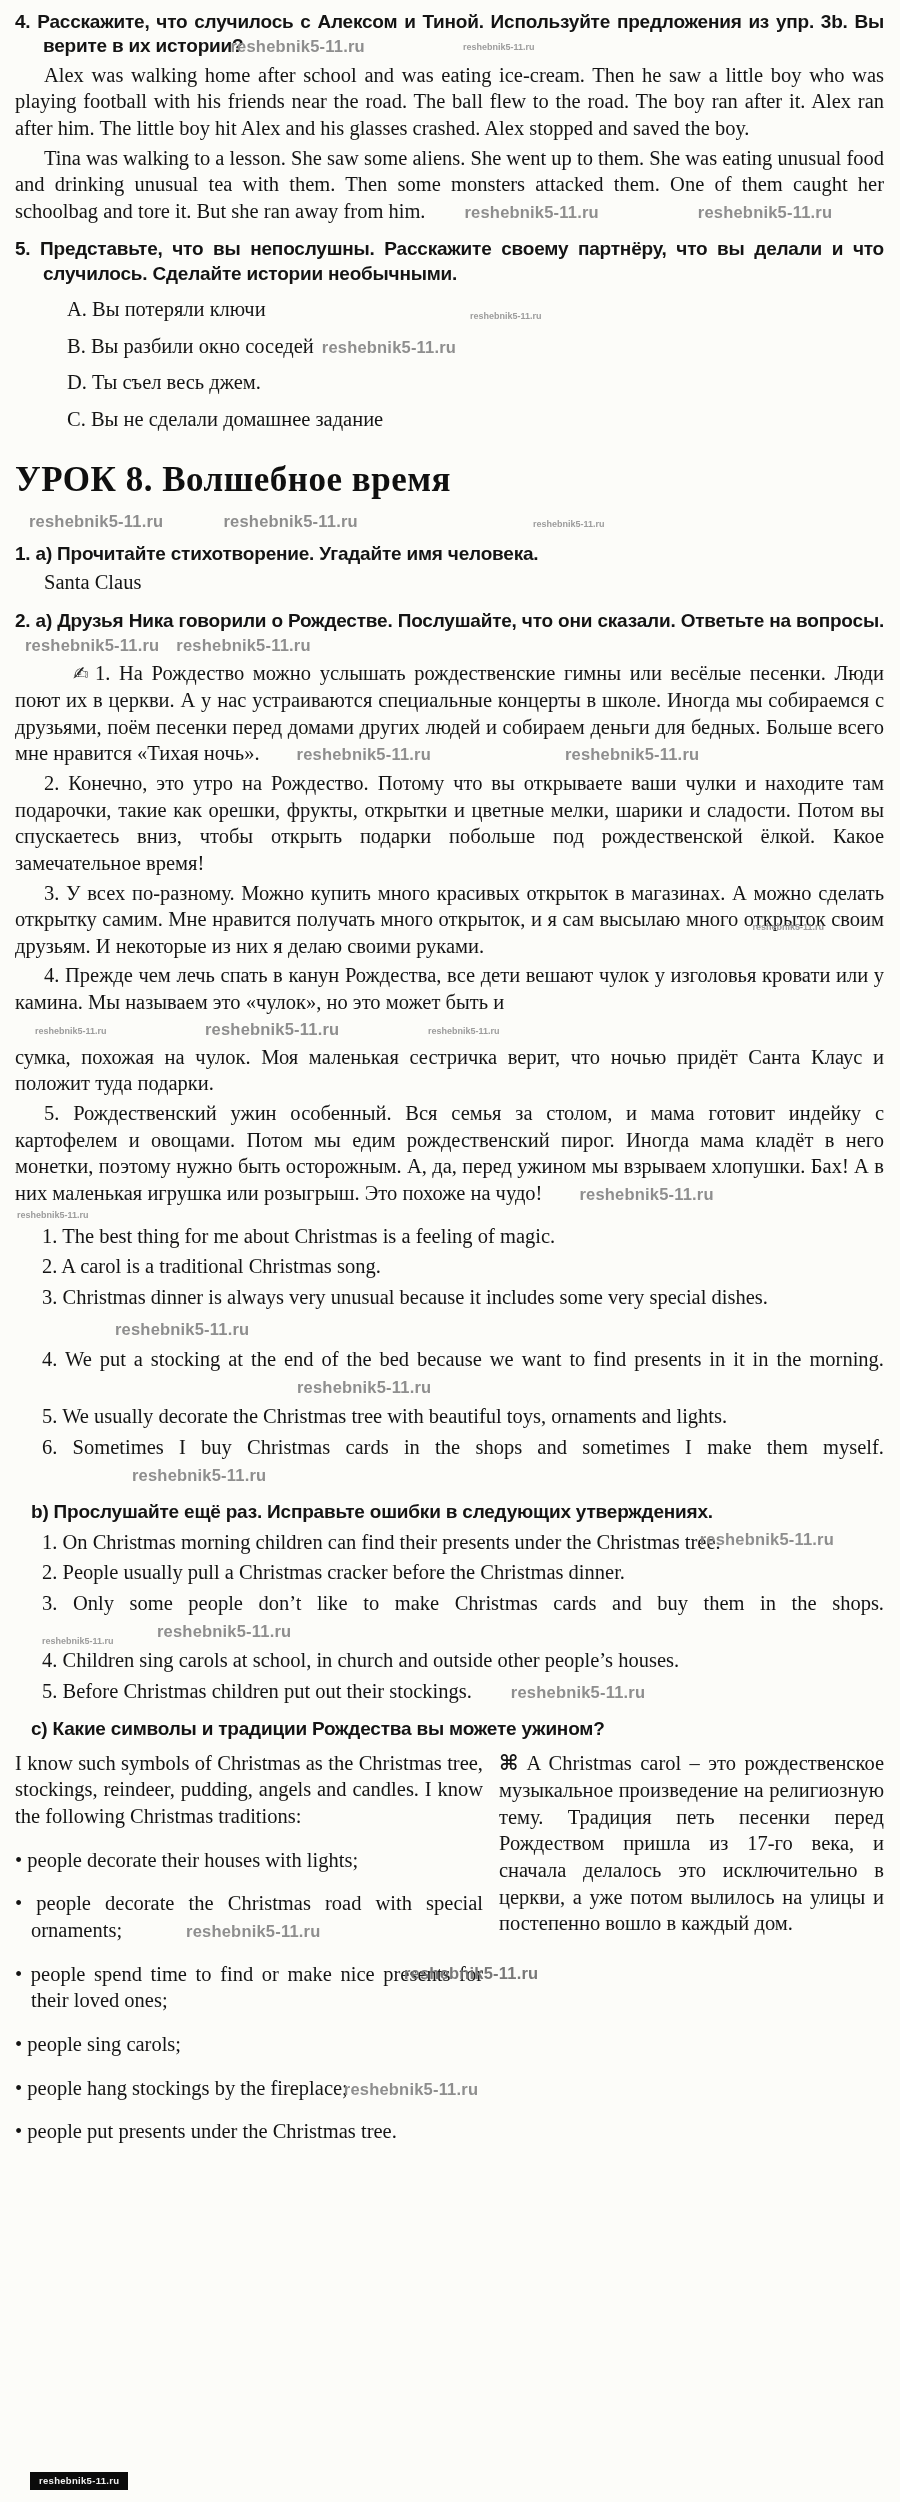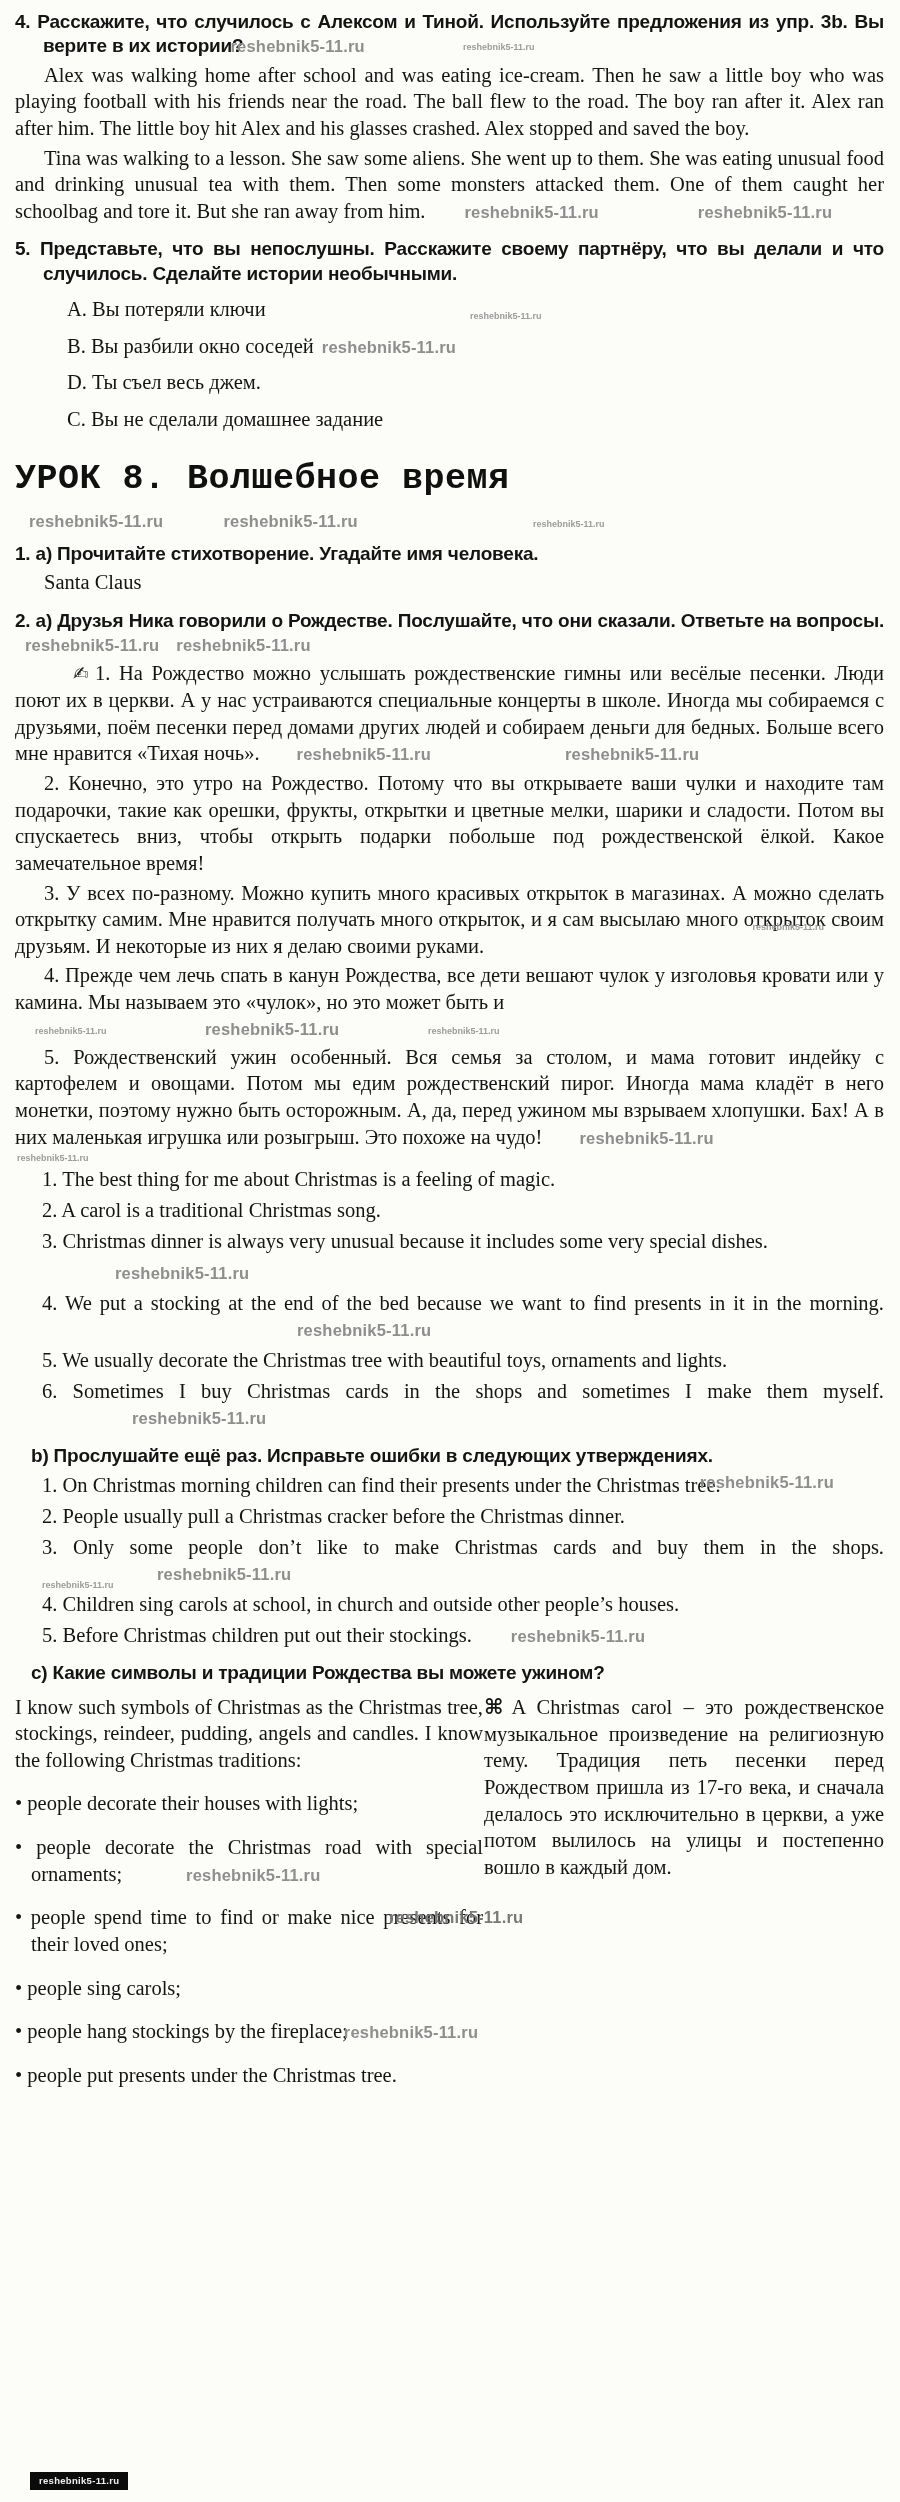--- a/index.html
+++ b/index.html
@@ -11,33 +11,33 @@
   .rel{position:relative}
   .abs{position:absolute}
   .sec{margin-top:13px}
   .task-heading{font-family:"Liberation Sans",sans-serif;font-weight:700;font-size:19px;line-height:1.28;
         text-align:justify;letter-spacing:-0.2px}
   .hang{padding-left:28px;text-indent:-28px}
   .sub{margin-left:16px}
   .para{text-align:justify;text-indent:29px;margin-top:3px}
   .noind{text-indent:0}
   .abc-item{margin-top:10px;padding-left:52px}
-  .lesson-title{font-family:Liberation Mono, monospace;font-weight:700;font-size:35px;letter-spacing:.5px;
+  .lesson-title{font-family:Liberation Serif, serif;font-weight:700;font-size:35px;letter-spacing:.5px;
         margin-top:24px;color:#101010}
   .wm-row{margin:5px 0 2px}
   .wm{font-family:"Liberation Sans",sans-serif;font-weight:700;font-size:16.5px;color:#8e8e8e;
         letter-spacing:.2px;white-space:nowrap;display:inline-block;vertical-align:baseline}
   .wm-sm{font-family:"Liberation Sans",sans-serif;font-weight:700;font-size:9px;color:#9c9c9c;
         white-space:nowrap;display:inline-block}
   .wm-b{color:#787878;font-weight:800}
   .answers{margin-top:16px}
   .ans{text-align:justify;text-indent:27px;margin-top:4px}
   .wm-row3{height:22px;margin:3px 0}
   .audio-icon{font-family:"DejaVu Sans",sans-serif;font-size:19px;color:#1b1b1b;margin-right:6px;display:inline-block}
-  .cols{display:flex;gap:1px;margin-top:8px}
+  .cols{display:flex;gap:16px;margin-top:8px}
   .col-left{width:468px;flex:none}
   .col-right{flex:1;min-width:0}
   .intro{text-align:justify}
   .bullet{margin-top:17px;padding-left:16px;text-indent:-16px;text-align:justify}
   .bullet::before{content:"• "}
   .note{text-align:justify}
   .note-icon{font-family:"DejaVu Sans",sans-serif;font-weight:700;font-size:21px;margin-right:8px}
   .note-wm{margin-top:22px;margin-left:-95px}
   .black-box{position:absolute;left:30px;bottom:12px;background:#0b0b0b;color:#f0f0f0;
         font-family:"Liberation Sans",sans-serif;font-size:9.5px;font-weight:700;padding:3px 9px;letter-spacing:.3px}
@@ -87,20 +87,21 @@
     <p class="para rel"><span>3. У всех по-разному. Можно купить много красивых открыток в магазинах. А можно сделать открытку самим. Мне нравится получать много открыток, и я сам высылаю много открыток своим друзьям. И некоторые из них я делаю своими руками.</span><span class="wm-sm abs" style="right:60px;bottom:26px">reshebnik5-11.ru</span></p>
 
     <p class="para">4. Прежде чем лечь спать в канун Рождества, все дети вешают чулок у изголовья кровати или у камина. Мы называем это «чулок», но это может быть и</p>
 
     <div class="wm-row3 rel">
       <span class="wm-sm abs" style="left:20px;top:7px">reshebnik5-11.ru</span>
       <span class="wm abs" style="left:190px;top:0">reshebnik5-11.ru</span>
       <span class="wm-sm abs" style="left:413px;top:7px">reshebnik5-11.ru</span>
     </div>
 
+    <p class="para noind">сумка, похожая на чулок. Моя маленькая сестричка верит, что ночью придёт Санта Клаус и положит туда подарки.</p>
 
     <p class="para"><span>5. Рождественский ужин особенный. Вся семья за столом, и мама готовит индейку с картофелем и овощами. Потом мы едим рождественский пирог. Иногда мама кладёт в него монетки, поэтому нужно быть осторожным. А, да, перед ужином мы взрываем хлопушки. Бах! А в них маленькая игрушка или розыгрыш. Это похоже на чудо!</span><span class="wm" style="margin-left:8px">reshebnik5-11.ru</span></p>
 
     <div class="answers rel">
       <span class="wm-sm abs" style="left:2px;top:-13px">reshebnik5-11.ru</span>
       <p class="ans">1. The best thing for me about Christmas is a feeling of magic.</p>
       <p class="ans">2. A carol is a traditional Christmas song.</p>
       <p class="ans">3. Christmas dinner is always very unusual because it includes some very special dishes.</p>
       <div class="wm-row"><span class="wm" style="margin-left:100px">reshebnik5-11.ru</span></div>
       <p class="ans"><span>4. We put a stocking at the end of the bed because we want to find presents in it in the morning.</span><span class="wm" style="margin-left:255px">reshebnik5-11.ru</span></p>

